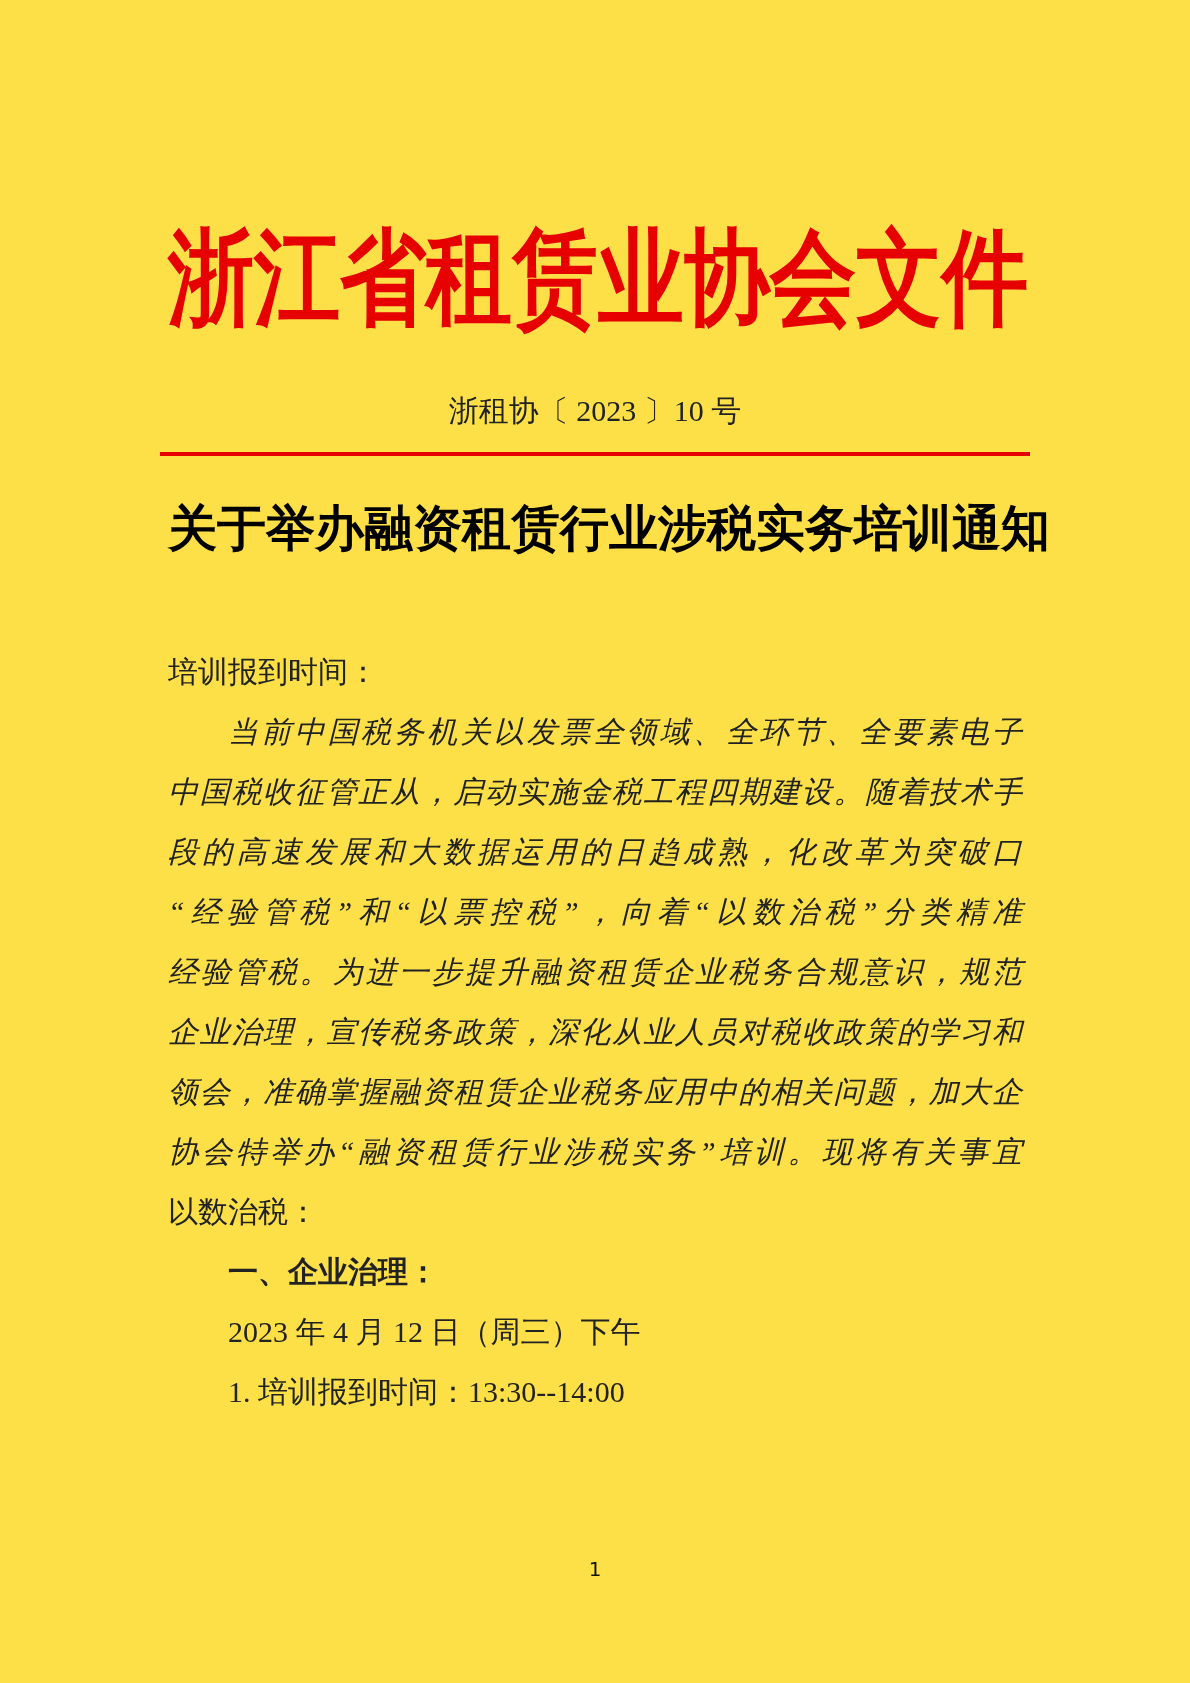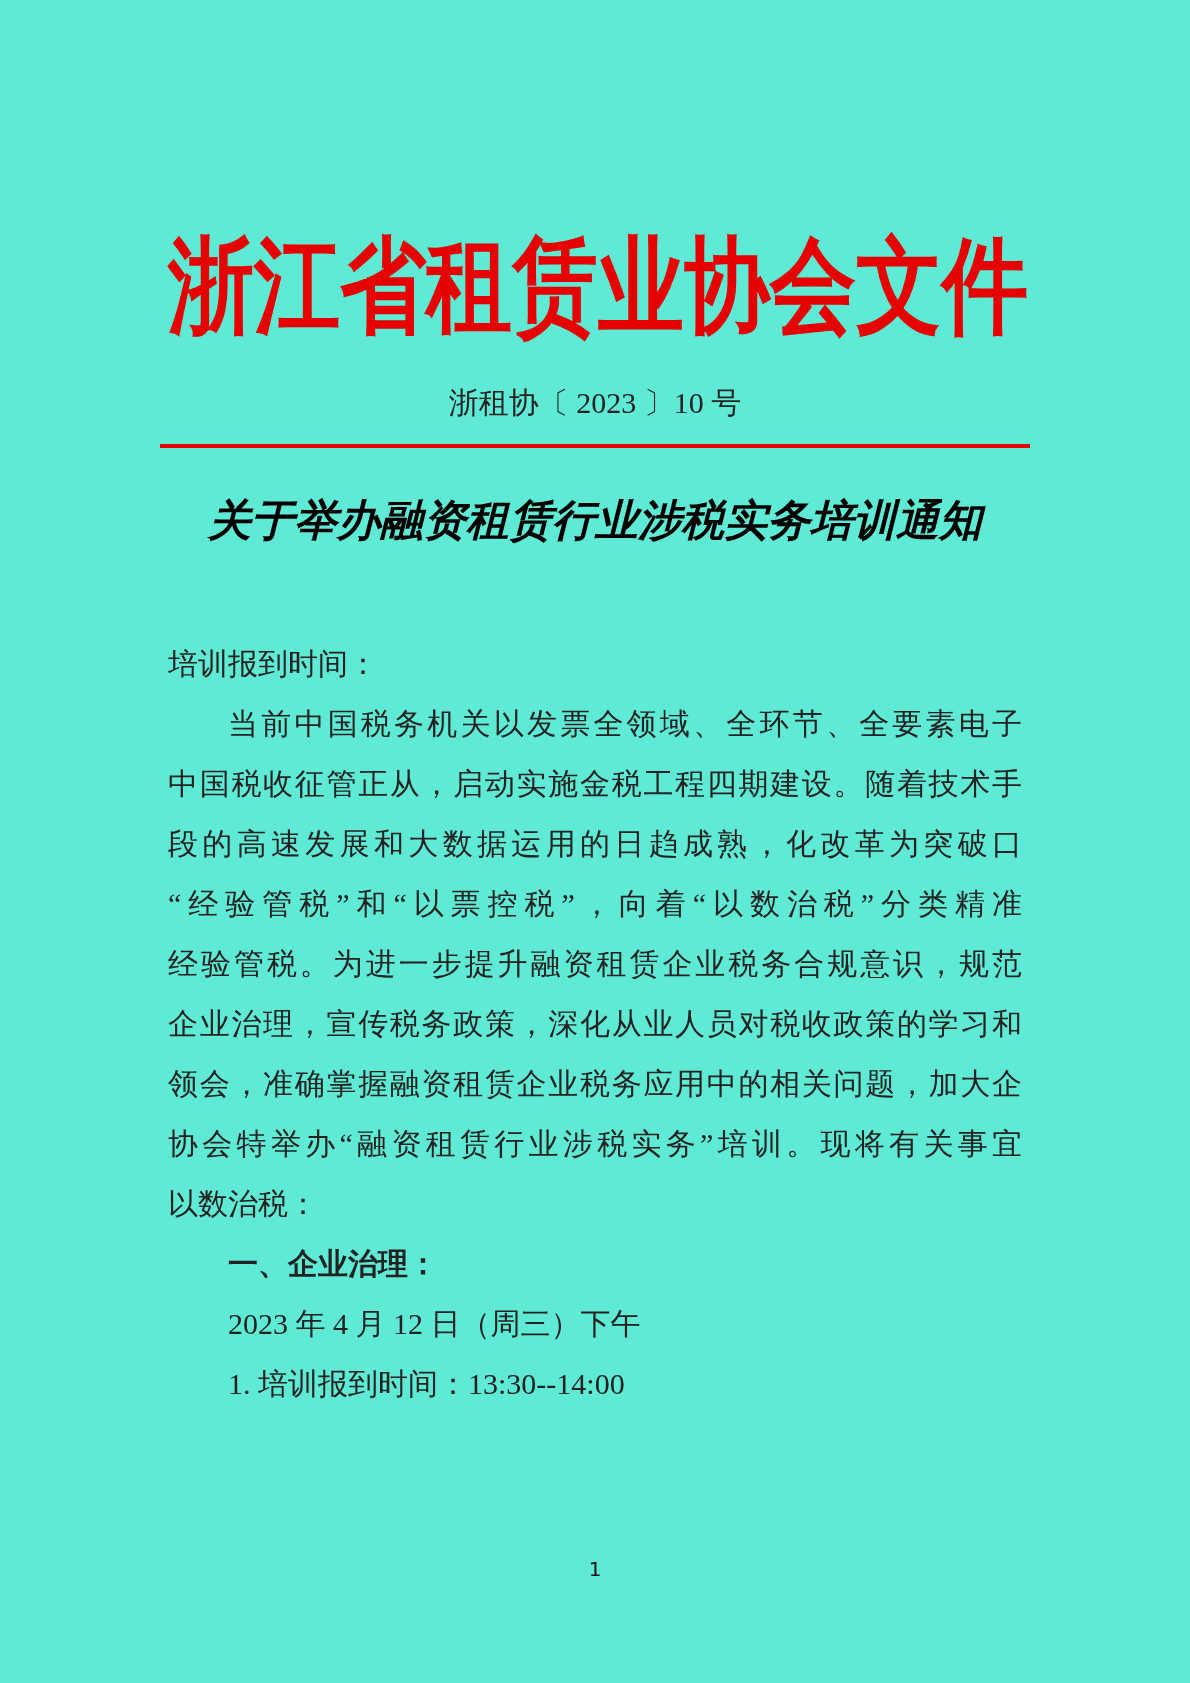--- a/index.html
+++ b/index.html
@@ -5,76 +5,76 @@
   html, body {
     margin: 0;
     padding: 0;
     background: #ffffff;
   }
   .page {
     position: relative;
     width: 1190px;
     height: 1683px;
     margin: 0 auto;
-    background: #5eead4;
+    background: #fde047;
     box-sizing: border-box;
-    padding: 16px 168px;
+    padding: 8px 168px;
     overflow: hidden;
     font-family: "Liberation Serif", "DejaVu Serif", serif;
     color: #1a1a1a;
   }
   .org-title {
     margin-top: 216px;
     font-size: 86px;
     line-height: 90px;
     font-weight: 700;
     text-align: center;
     letter-spacing: 0px;
     color: #e60000;
     transform: scaleY(1.22);
     transform-origin: center top;
     white-space: nowrap;
   }
   .doc-number {
-    margin-top: 64px;
+    margin-top: 80px;
     font-size: 30px;
     line-height: 34px;
     text-align: center;
     color: #222222;
   }
   .red-rule {
     margin-top: 24px;
     margin-left: -8px;
     margin-right: -8px;
     height: 4px;
     background: #e60000;
   }
   .doc-title {
     margin-top: 50px;
-    font-size: 43px;
+    font-size: 49px;
     line-height: 46px;
     font-weight: 700;
     text-align: center;
     white-space: nowrap;
     color: #000000;
-    font-style: italic;
   }
   .body-text {
     margin-top: 90px;
     font-size: 30px;
     color: #222222;
   }
   .line {
     line-height: 60px;
     white-space: normal;
   }
   .line.full {
     text-align: justify;
     text-align-last: justify;
     text-justify: inter-character;
+    font-style: italic;
   }
   .line.indent {
     text-indent: 2em;
   }
   .line.bold {
     font-weight: 700;
   }
   .page-number {
     position: absolute;
     left: 0;

